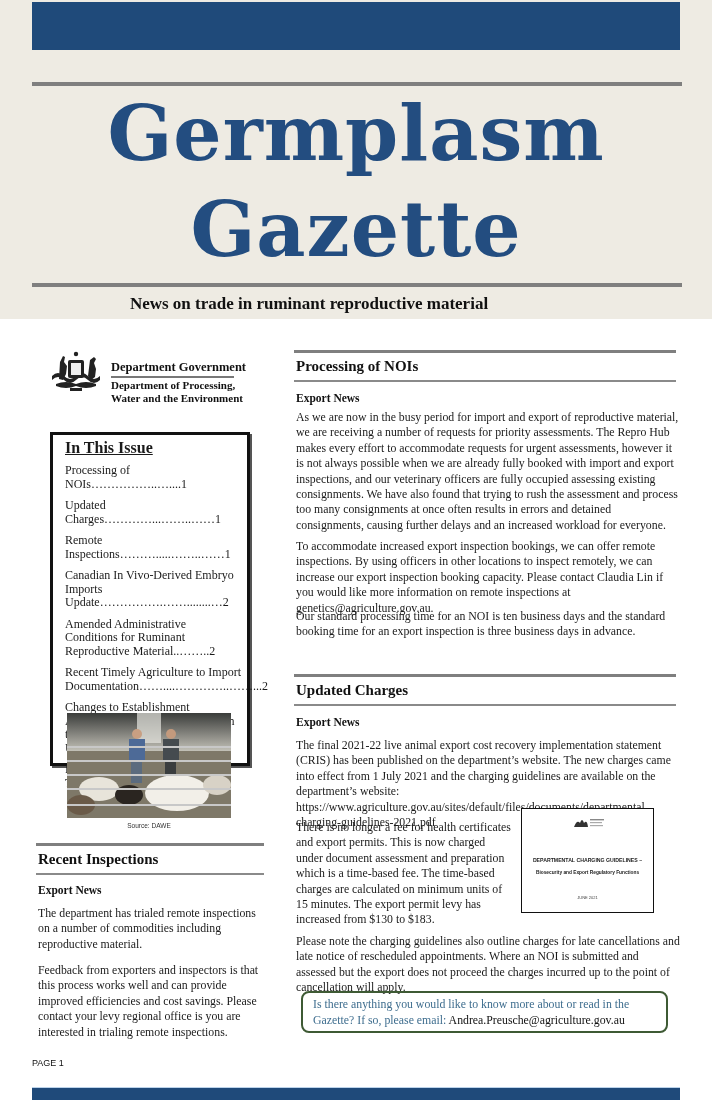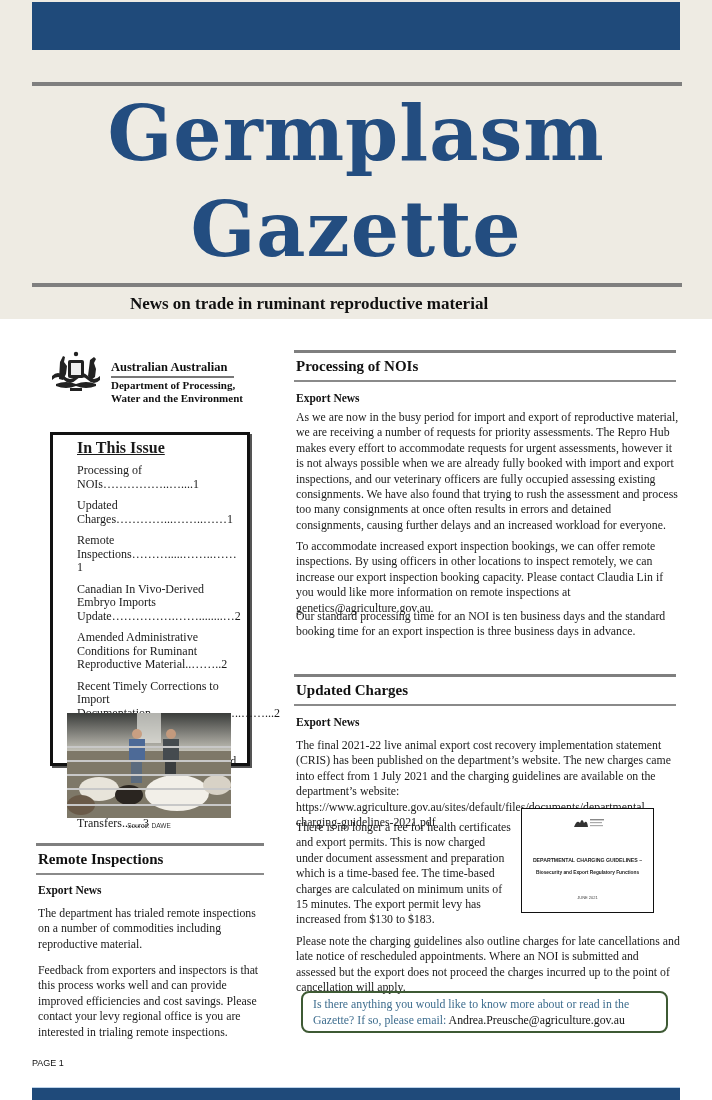--- a/index.html
+++ b/index.html
@@ -17,21 +17,21 @@
   .title-2 { top: 192px; }
   .tagline { position: absolute; left: 0; top: 294px; width: 596px; text-align: center; font-family: "Liberation Serif", serif; font-weight: bold; font-size: 17px; color: #111; padding-left: 22px; }
 
   
   .gov-logo { position: absolute; left: 44px; top: 348px; width: 200px; height: 60px; }
   .crest { position: absolute; left: 2px; top: 2px; width: 60px; height: 44px; }
   .gov-name { position: absolute; left: 67px; top: 12px; font-weight: bold; font-size: 12.5px; color: #111; white-space: nowrap; }
   .gov-rule { position: absolute; left: 67px; top: 28px; width: 123px; height: 1.5px; background: #777; }
   .dept-name { position: absolute; left: 67px; top: 31px; font-weight: bold; font-size: 11px; line-height: 13px; color: #111; white-space: nowrap; }
 
-  .toc { position: absolute; left: 50px; top: 432px; width: 200px; height: 334px; border: 3px solid #111; box-shadow: 2px 2px 0 #555; padding: 4px 6px 0 24px; background: #fff; }
+  .toc { position: absolute; left: 50px; top: 432px; width: 200px; height: 334px; border: 3px solid #111; box-shadow: 2px 2px 0 #555; padding: 4px 6px 0 12px; background: #fff; }
   .toc-title { font-weight: bold; font-size: 16px; text-decoration: underline; margin-bottom: 7px; }
   .toc-item { font-size: 12px; line-height: 13.5px; margin-bottom: 8px; color: #1a1a1a; }
 
   .photo { position: absolute; left: 67px; top: 713px; width: 164px; height: 105px; overflow: hidden; background: #8a8577; }
   .photo-caption { position: absolute; left: 67px; top: 822px; width: 164px; text-align: center; font-family: "Liberation Sans", sans-serif; font-size: 6.5px; color: #333; }
 
   .sec-rule-thick { position: absolute; height: 3px; background: #7f7f7f; }
   .sec-rule-thin { position: absolute; height: 1.5px; background: #8a8a8a; }
   .sec-heading { position: absolute; font-weight: bold; font-size: 15px; color: #111; white-space: nowrap; }
   .sub-heading { position: absolute; font-weight: bold; font-size: 11.5px; color: #111; }
@@ -68,36 +68,36 @@
       <circle cx="30" cy="4" r="2.2"></circle>
       <path d="M14 12 l3 -6 l2 1 l-1 5 l3 4 l-1 8 l-3 6 l-4 -1 z"></path>
       <path d="M44 10 l4 -3 l2 2 l-2 4 l2 6 l-1 8 l-4 3 l-3 -4 z"></path>
       <rect x="22" y="10" width="16" height="18" rx="2"></rect>
       <path d="M6 26 q6 -6 12 0 q6 6 12 0 q6 -6 12 0 q6 6 12 0 l0 4 q-6 6 -12 0 q-6 -6 -12 0 q-6 6 -12 0 q-6 -6 -12 0 z"></path>
       <path d="M10 34 q10 -4 20 0 q10 -4 20 0 l0 2 q-10 4 -20 0 q-10 4 -20 0 z"></path>
       <rect x="24" y="38" width="12" height="3"></rect>
     </g>
     <rect x="25" y="13" width="10" height="12" fill="#eee"></rect>
   </svg>
-  <div class="gov-name">Australian Australian</div>
+  <div class="gov-name">Department Government</div>
   <div class="gov-rule"></div>
   <div class="dept-name">
     <div>Department of Processing,</div>
     <div>Water and the Environment</div>
   </div>
 </div>
 
 <div class="toc">
   <div class="toc-title">In This Issue</div>
   <div class="toc-item">Processing of NOIs……………..…....1</div>
   <div class="toc-item">Updated Charges…………...……..……1</div>
   <div class="toc-item">Remote Inspections……….....……..……1</div>
   <div class="toc-item">Canadian In Vivo-Derived Embryo Imports Update…………….……........…2</div>
   <div class="toc-item">Amended Administrative Conditions for Ruminant Reproductive Material..……..2</div>
-  <div class="toc-item">Recent Timely Corrections to Import Documentation……....…………..……...2</div>
+  <div class="toc-item">Recent Timely Agriculture to Import Documentation……....…………..……...2</div>
   <div class="toc-item">Changes to Establishment Approvals and Export Certification to Great Britain and the European Union……….………..…...3</div>
   <div class="toc-item">Process for Third Country Transfers.......3</div>
 </div>
 
 <div class="photo">
   <svg width="164" height="105" viewBox="0 0 164 105">
     <defs>
       <linearGradient id="roof" x1="0" y1="0" x2="0" y2="1">
         <stop offset="0" stop-color="#3a3c3a"></stop>
         <stop offset="1" stop-color="#c9c7bd"></stop>
@@ -125,21 +125,21 @@
       <line x1="0" y1="48" x2="164" y2="48"></line>
       <line x1="0" y1="62" x2="164" y2="62"></line>
       <line x1="0" y1="76" x2="164" y2="76"></line>
       <line x1="0" y1="92" x2="164" y2="92"></line>
     </g>
   </svg>
 </div>
 <div class="photo-caption">Source: DAWE</div>
 
 <div class="sec-rule-thick" style="left:36px; top:843px; width:228px;"></div>
-<div class="sec-heading" style="left:38px; top:851px;">Remote Inspections</div>
+<div class="sec-heading" style="left:38px; top:851px;">Recent Inspections</div>
 <div class="sec-rule-thin" style="left:36px; top:873px; width:228px;"></div>
 <div class="sub-heading" style="left:38px; top:884px;">Export News</div>
 <div class="body-text" style="left:38px; top:906px; width:226px;">The department has trialed remote inspections on a number of commodities including reproductive material.</div>
 <div class="body-text" style="left:38px; top:963px; width:226px;">Feedback from exporters and inspectors is that this process works well and can provide improved efficiencies and cost savings. Please contact your levy regional office is you are interested in trialing remote inspections.</div>
 
 <div class="sec-rule-thick" style="left:294px; top:350px; width:382px;"></div>
 <div class="sec-heading" style="left:296px; top:358px;">Processing of NOIs</div>
 <div class="sec-rule-thin" style="left:294px; top:380px; width:382px;"></div>
 <div class="sub-heading" style="left:296px; top:392px;">Export News</div>
 <div class="body-text" style="left:296px; top:410px; width:384px;">As we are now in the busy period for import and export of reproductive material, we are receiving a number of requests for priority assessments. The Repro Hub makes every effort to accommodate requests for urgent assessments, however it is not always possible when we are already fully booked with import and export inspections, and our veterinary officers are fully occupied assessing existing consignments. We have also found that trying to rush the assessment and process too many consignments at once often results in errors and detained consignments, causing further delays and an increased workload for everyone.</div>

